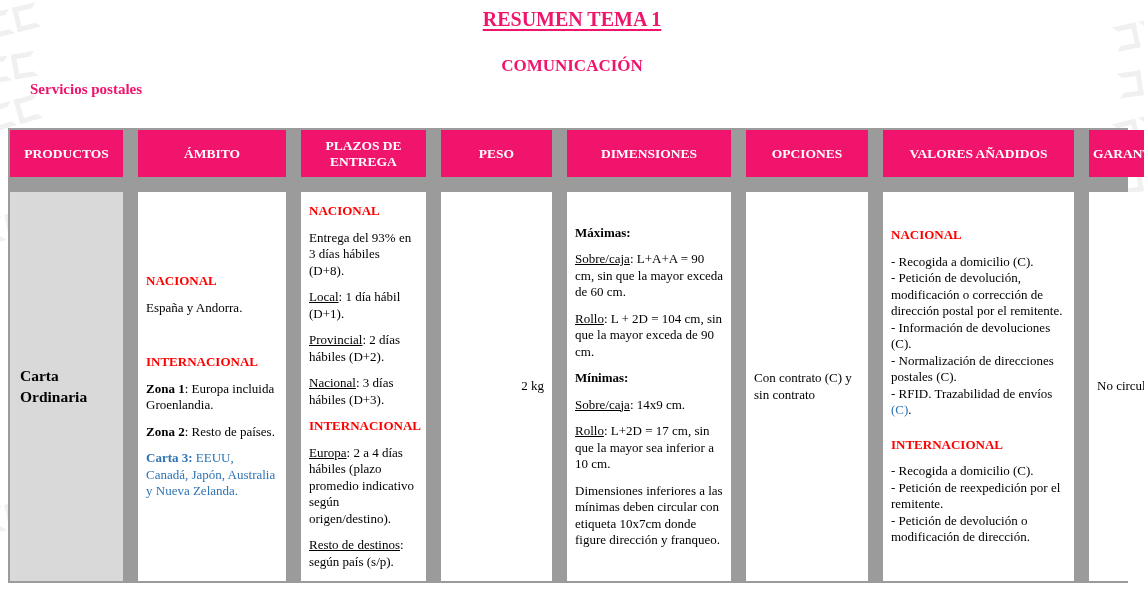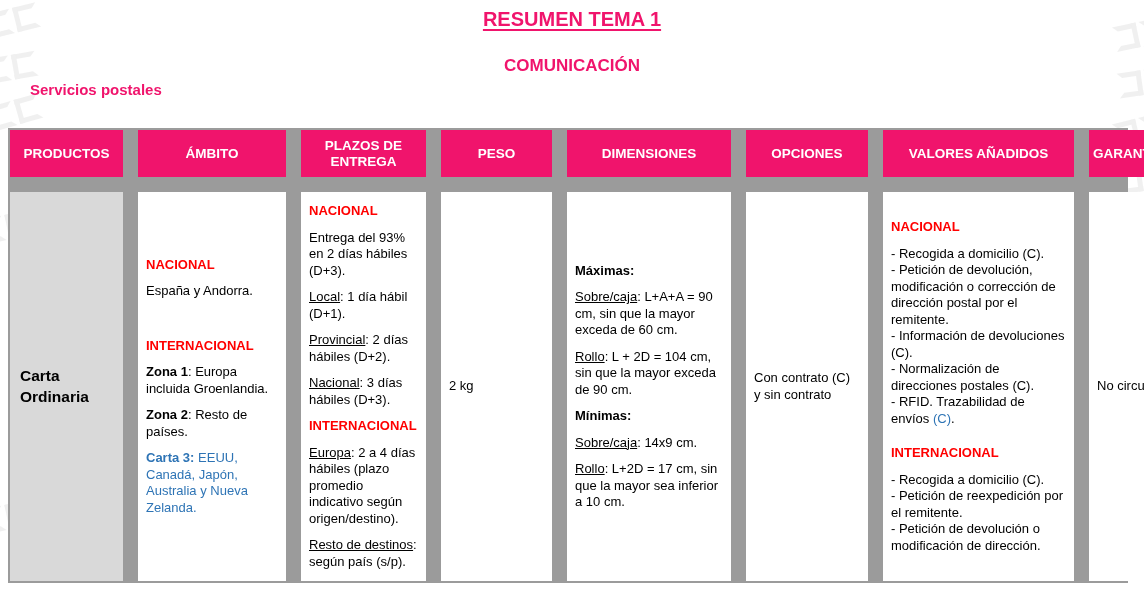--- a/index.html
+++ b/index.html
@@ -2,21 +2,21 @@
 <html style="--pink: #F0146C; --red: #FF0000; --blue: #2E74B5; --border-gray: #9B9B9B; --product-cell-bg: #D9D9D9; --header-text: #FFFFFF;"><head>
 <meta charset="utf-8">
 <style>
   :root{
     --pink:#F0146C; --red:#FF0000; --blue:#2E74B5;
     --border-gray:#9B9B9B; --product-cell-bg:#D9D9D9; --text:#000000;
   }
   html,body{margin:0;padding:0;}
   .page{
     position:relative;width:1144px;height:593px;background:#ffffff;
-    font-family:Liberation Sans, sans-serif;color:var(--text);overflow:hidden;
+    font-family:Liberation Serif, serif;color:var(--text);overflow:hidden;
   }
   
   .wm{position:absolute;display:flex;gap:3px;opacity:.13;}
   .wm i{display:block;width:14px;height:15px;border:5px solid #8f8f8f;border-left-color:transparent;}
   .wm.open-right i{border-left-color:#8f8f8f;border-right-color:transparent;}
 
   .title-row{position:absolute;top:8px;left:0;width:100%;text-align:center;}
   .title{
     font-size:20px;font-weight:700;color:var(--pink);
     text-decoration:underline;text-decoration-thickness:2px;text-underline-offset:3px;
@@ -34,21 +34,21 @@
   }
   .th{
     background:var(--pink);color:#fff;font-weight:700;font-size:13.5px;line-height:1.18;
     display:flex;align-items:center;justify-content:center;text-align:center;padding:2px 4px;
   }
   .td{
     background:#fff;font-size:13px;line-height:16.5px;padding:20px 8px;
     display:flex;flex-direction:column;justify-content:center;overflow:hidden;
   }
   .td.producto{background:var(--product-cell-bg);font-weight:700;font-size:15.5px;line-height:1.3;padding-left:10px;}
-  .td.peso{align-items:flex-start;text-align:center;}
+  .td.peso{align-items:flex-end;text-align:center;}
   .para{margin:0 0 10px 0;}
   .para.tight{margin:0;}
   .para.spacer{height:28px;margin:0;}
   .para.spacer-sm{height:18px;margin:0;}
   .td .para:last-child{margin-bottom:0;}
   .s-rb{color:var(--red);font-weight:700;}
   .s-b{font-weight:700;}
   .s-u{text-decoration:underline;}
   .s-bl{color:var(--blue);}
   .s-blb{color:var(--blue);font-weight:700;}
@@ -136,38 +136,39 @@
         <p class="para"><span class="s-rb">NACIONAL</span></p>
         <p class="para"><span>España y Andorra.</span></p>
         <p class="para spacer"></p>
         <p class="para"><span class="s-rb">INTERNACIONAL</span></p>
         <p class="para"><span class="s-b">Zona 1</span><span>: Europa incluida Groenlandia.</span></p>
         <p class="para"><span class="s-b">Zona 2</span><span>: Resto de países.</span></p>
         <p class="para"><span class="s-blb">Carta 3:</span><span class="s-bl"> EEUU, Canadá, Japón, Australia y Nueva Zelanda.</span></p>
       </div>
     <div class="td">
         <p class="para"><span class="s-rb">NACIONAL</span></p>
-        <p class="para"><span>Entrega del 93% en 2 días hábiles (D+3).</span></p>
+        <p class="para"><span>Entrega del 93% en 3 días hábiles (D+8).</span></p>
         <p class="para"><span class="s-u">Local</span><span>: 1 día hábil (D+1).</span></p>
         <p class="para"><span class="s-u">Provincial</span><span>: 2 días hábiles (D+2).</span></p>
         <p class="para"><span class="s-u">Nacional</span><span>: 3 días hábiles (D+3).</span></p>
         <p class="para"><span class="s-rb">INTERNACIONAL</span></p>
         <p class="para"><span class="s-u">Europa</span><span>: 2 a 4 días hábiles (plazo promedio indicativo según origen/destino).</span></p>
         <p class="para"><span class="s-u">Resto de destinos</span><span>: según país (s/p).</span></p>
       </div>
     <div class="td peso">
       <span>2 kg</span>
     </div>
     <div class="td">
         <p class="para"><span class="s-b">Máximas:</span></p>
         <p class="para"><span class="s-u">Sobre/caja</span><span>: L+A+A = 90 cm, sin que la mayor exceda de 60 cm.</span></p>
         <p class="para"><span class="s-u">Rollo</span><span>: L + 2D = 104 cm, sin que la mayor exceda de 90 cm.</span></p>
         <p class="para"><span class="s-b">Mínimas:</span></p>
         <p class="para"><span class="s-u">Sobre/caja</span><span>: 14x9 cm.</span></p>
         <p class="para"><span class="s-u">Rollo</span><span>: L+2D = 17 cm, sin que la mayor sea inferior a 10 cm.</span></p>
+        <p class="para"><span>Dimensiones inferiores a las mínimas deben circular con etiqueta 10x7cm donde figure dirección y franqueo.</span></p>
       </div>
     <div class="td">
       <span>Con contrato (C) y sin contrato</span>
     </div>
     <div class="td">
         <p class="para"><span class="s-rb">NACIONAL</span></p>
         <p class="para tight"><span>- Recogida a domicilio (C).</span></p>
         <p class="para tight"><span>- Petición de devolución, modificación o corrección de dirección postal por el remitente.</span></p>
         <p class="para tight"><span>- Información de devoluciones (C).</span></p>
         <p class="para tight"><span>- Normalización de direcciones postales (C).</span></p>

